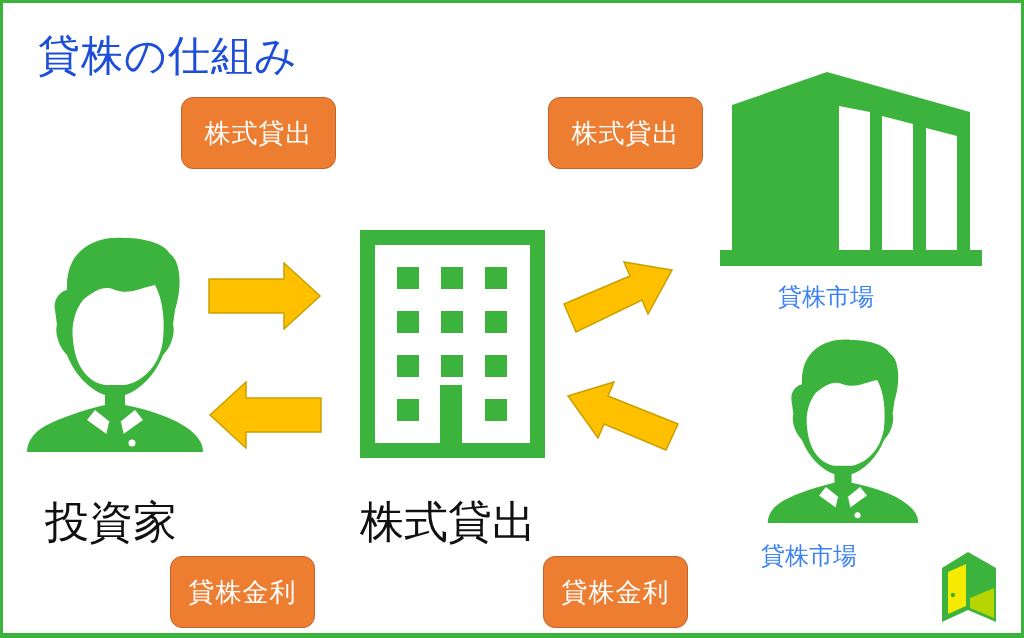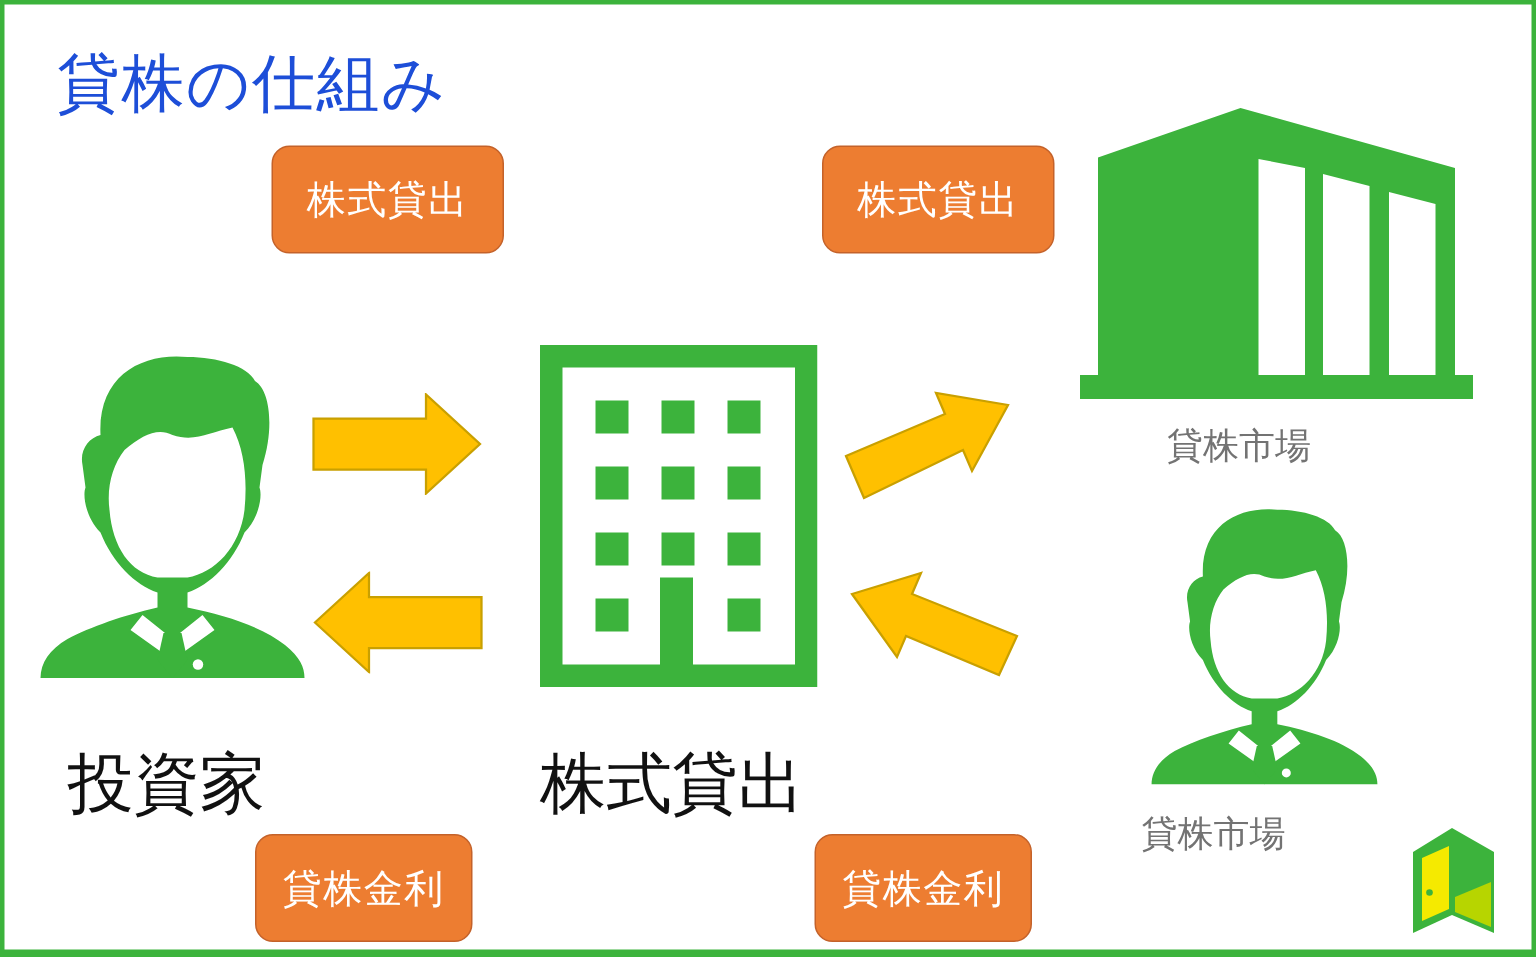--- a/index.html
+++ b/index.html
@@ -6,21 +6,21 @@
     body { width:1024px; height:638px; position:relative; background:#ffffff; overflow:hidden;
            font-family:"DejaVu Sans","Liberation Sans",sans-serif; }
     .frame { position:absolute; left:0; top:0; width:1024px; height:638px; box-sizing:border-box;
              border:3px solid #3cb33c; border-bottom-width:5px; }
     .abs { position:absolute; }
     .title { left:38px; top:28px; font-size:42px; color:#1d4ed8; letter-spacing:1px; white-space:nowrap; }
     .pill { position:absolute; height:72px; background:#ed7d31; border:1px solid #c4622a; border-radius:12px;
             color:#ffffff; font-size:26px; display:flex; align-items:center; justify-content:center;
             box-sizing:border-box; white-space:nowrap; letter-spacing:1px; }
     .label-lg { font-size:44px; color:#111; white-space:nowrap; }
-    .label-md { font-size:24px; color:#737373; white-space:nowrap; }
+    .label-md { font-size:24px; color:#3b82f6; white-space:nowrap; }
     svg { display:block; }
   </style>
 </head>
 <body>
 
 <div class="frame"></div>
 
 <div class="abs title">貸株の仕組み</div>
 
 <div class="pill" style="left:181px; top:97px; width:155px;">株式貸出</div>

